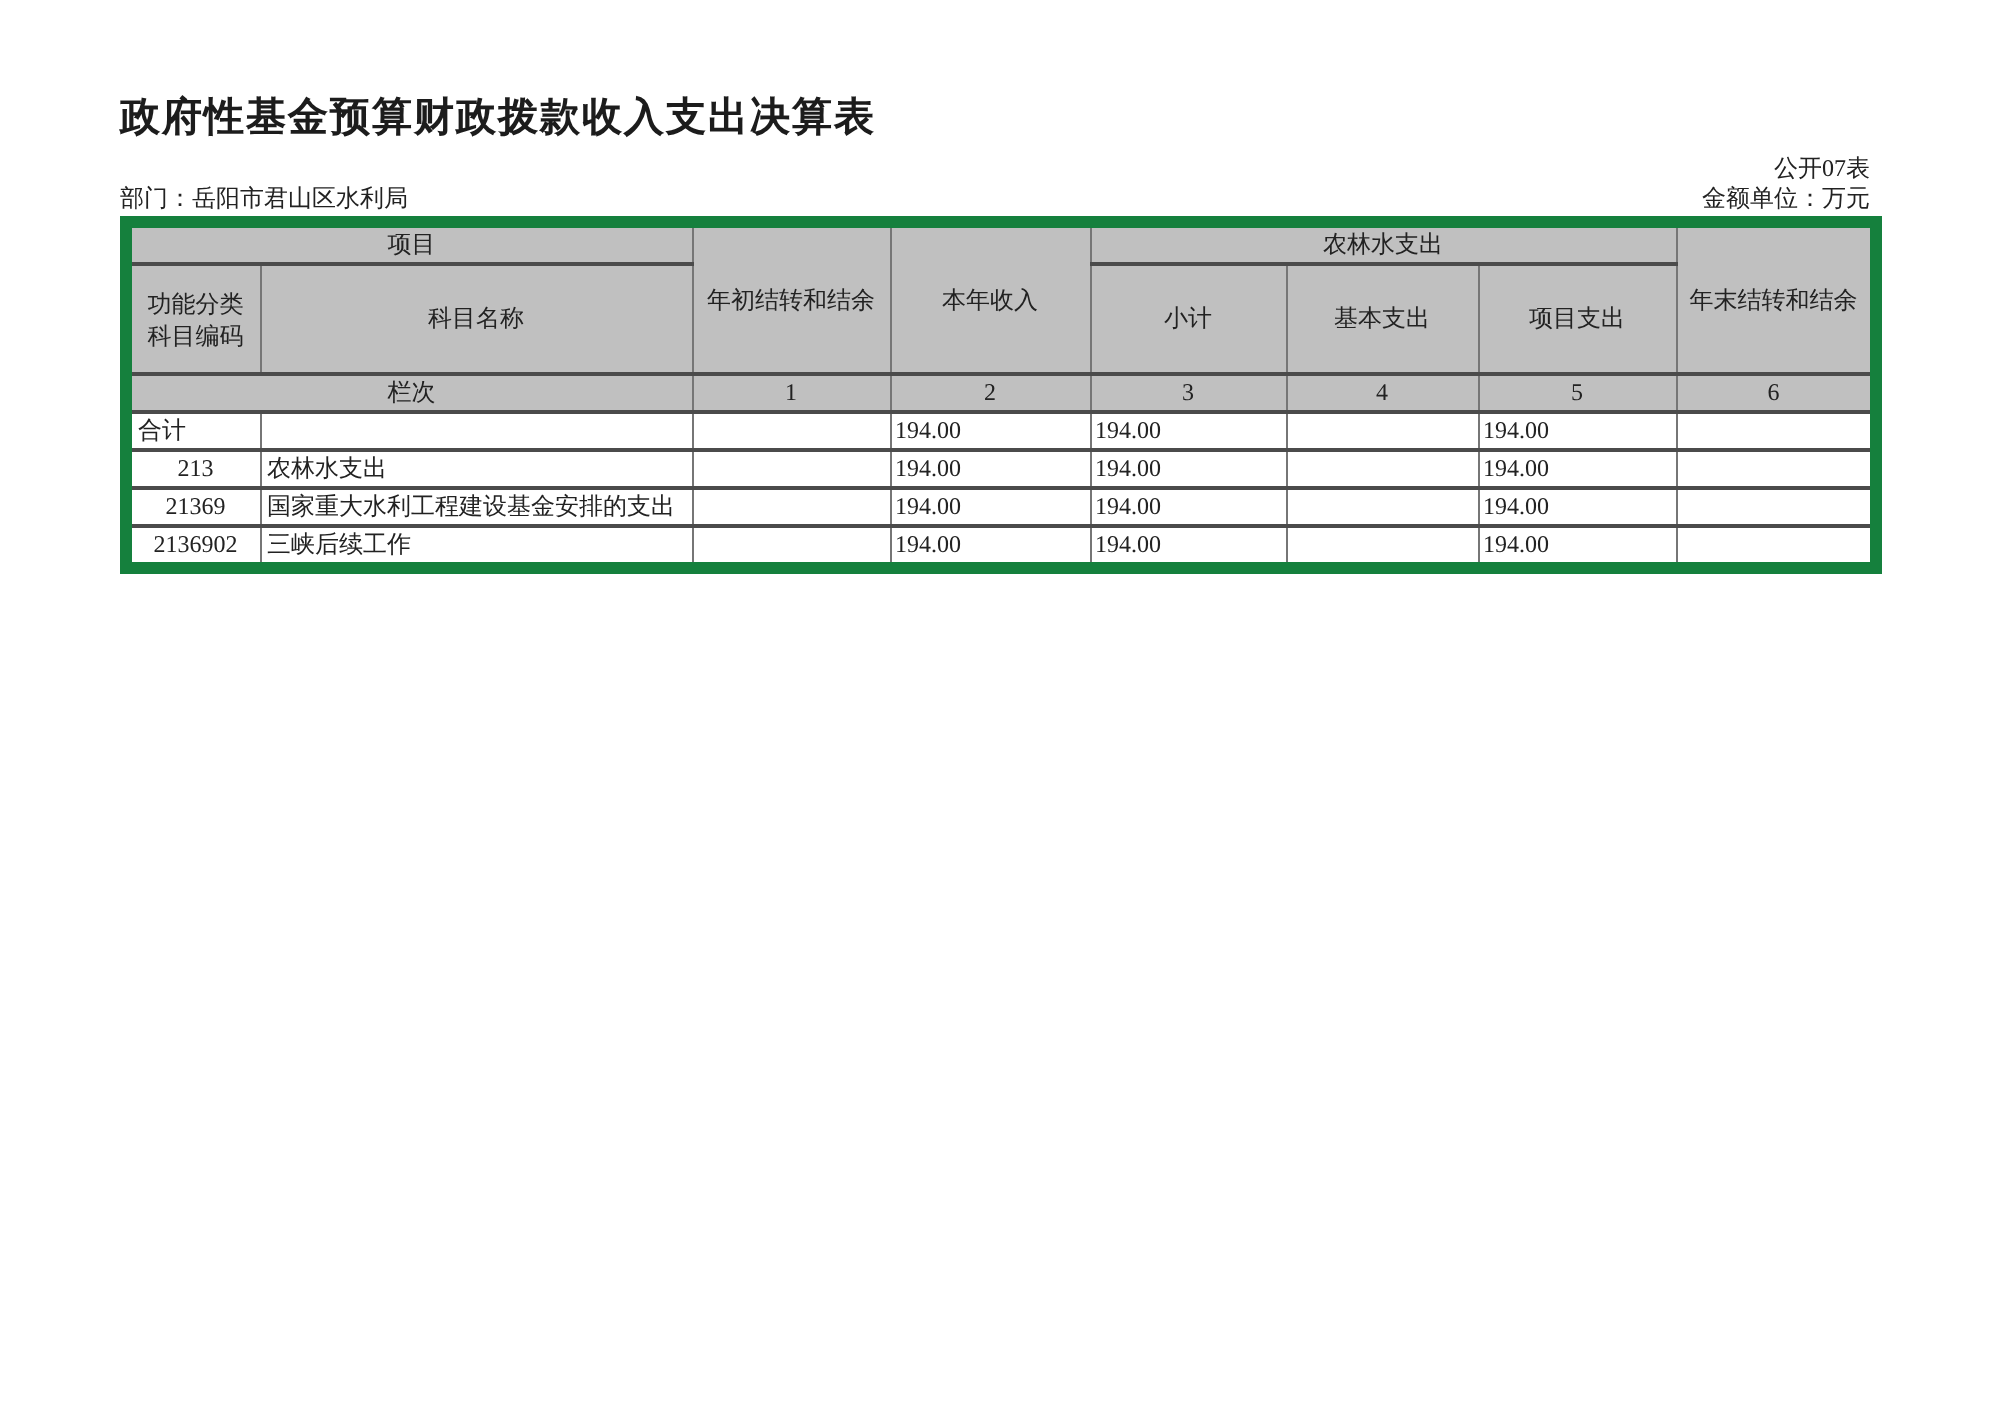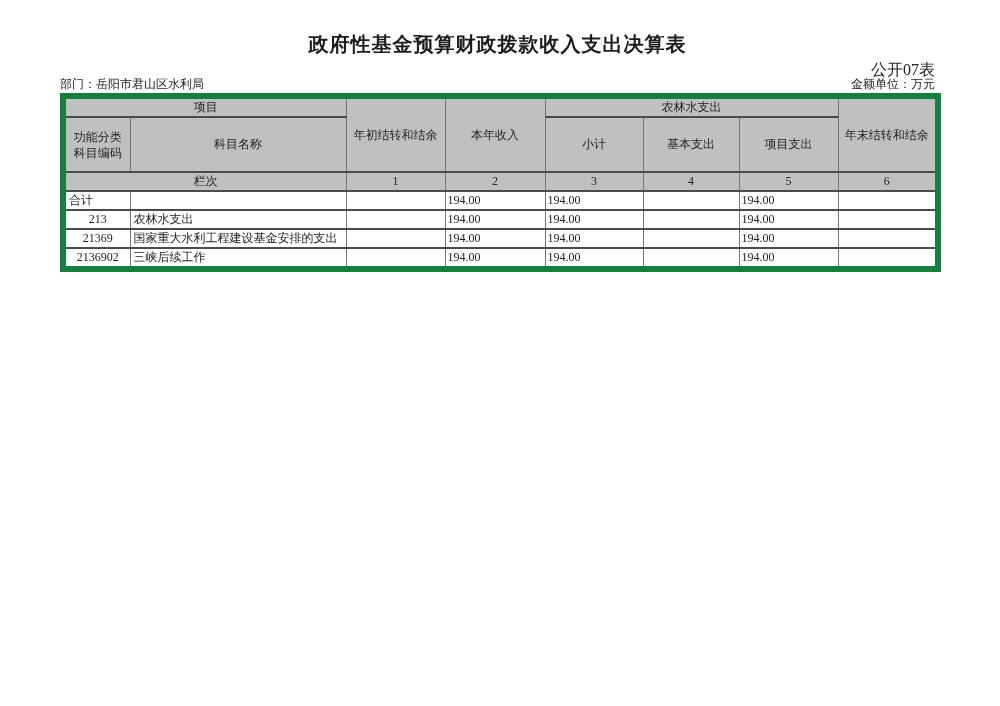--- a/index.html
+++ b/index.html
@@ -14,31 +14,31 @@
     overflow: hidden;
     font-family: "Liberation Serif", "DejaVu Serif", serif;
     color: #222222;
   }
   .doc {
     width: 875px;
     margin-left: 60px;
   }
   .title {
     margin: 0;
-    padding-top: 33px;
+    padding-top: 48px;
     font-size: 20px;
     line-height: 23px;
     font-weight: bold;
-    text-align: center;
+    text-align: left;
     letter-spacing: 1px;
     color: #1c1c1c;
   }
   .form-code {
     margin-top: 7px;
-    font-size: 16px;
+    font-size: 12px;
     line-height: 13px;
     text-align: right;
   }
   .meta-row {
     margin-top: 2px;
     display: flex;
     justify-content: space-between;
     font-size: 12px;
     line-height: 13px;
   }

